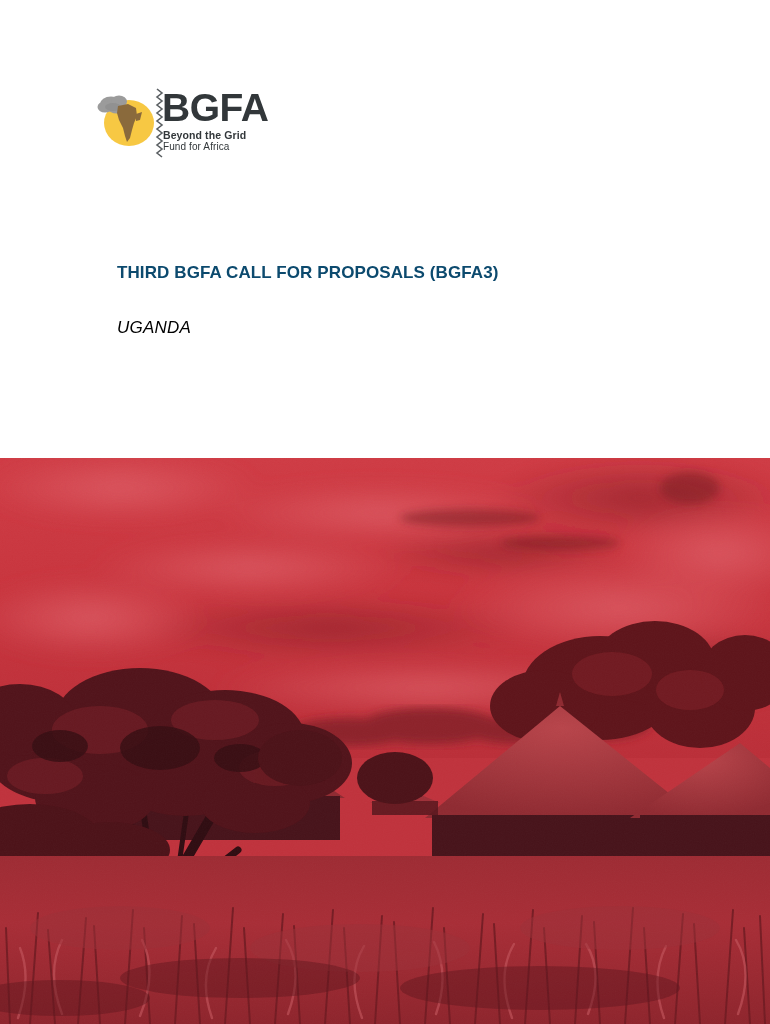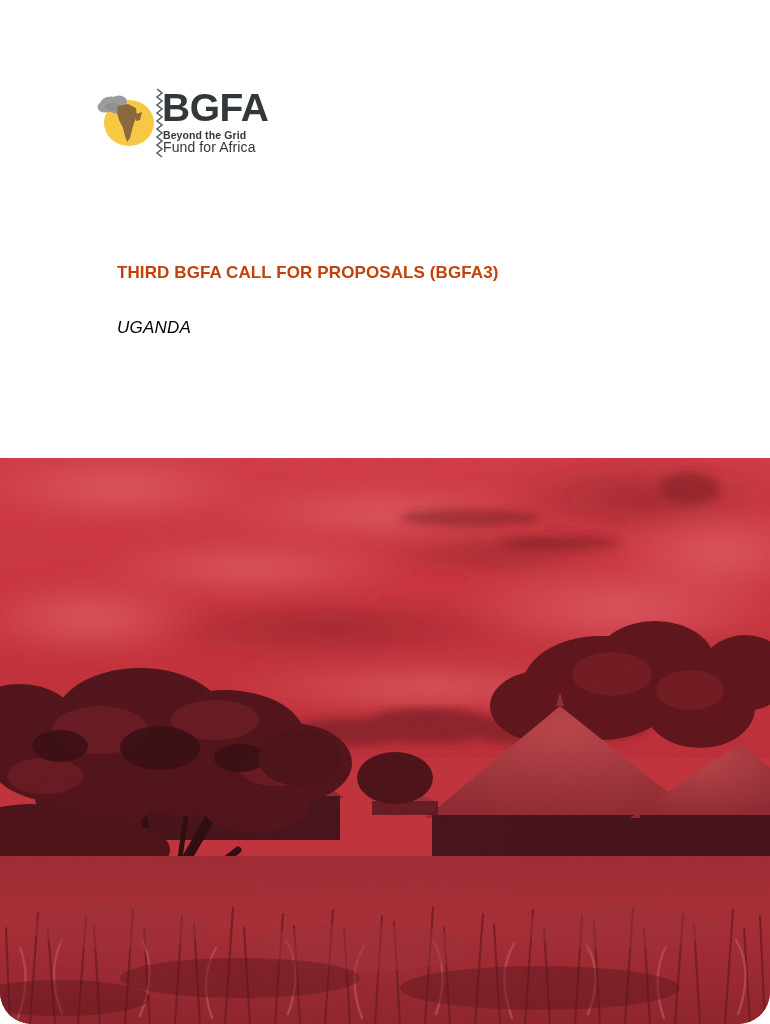--- a/index.html
+++ b/index.html
@@ -9,21 +9,20 @@
   }
   body {
     font-family: "Liberation Sans", sans-serif;
   }
   .page {
     position: relative;
     width: 770px;
     height: 1024px;
     background: #ffffff;
     overflow: hidden;
-    border-radius: 32px;
   }
 
   
   .logo-block {
     position: absolute;
     left: 96px;
     top: 88px;
     width: 300px;
     height: 76px;
   }
@@ -60,21 +59,21 @@
     font-weight: bold;
     font-size: 10.5px;
     color: #32373a;
     line-height: 12px;
     letter-spacing: 0.1px;
     margin: 1px 0 0 1px;
   }
   .logo-tag2 {
     font-family: "Liberation Sans", sans-serif;
     font-weight: normal;
-    font-size: 14px;
+    font-size: 10px;
     color: #32373a;
     line-height: 12px;
     letter-spacing: 0.1px;
     margin: 0 0 0 1px;
   }
 
   
   .titles {
     position: absolute;
     left: 117px;
@@ -87,21 +86,21 @@
     font-size: 29px;
     color: #f6c445;
     letter-spacing: 0.2px;
     margin: 0;
     line-height: 40px;
   }
   .doc-subtitle {
     font-family: "Liberation Sans", sans-serif;
     font-weight: bold;
     font-size: 17px;
-    color: #c2410c;
+    color: #0c4a6e;
     margin: 36px 0 0 0;
     line-height: 22px;
     letter-spacing: 0.1px;
   }
   .doc-country {
     font-family: "Liberation Sans", sans-serif;
     font-weight: normal;
     font-style: italic;
     font-size: 17px;
     color: #000000;

